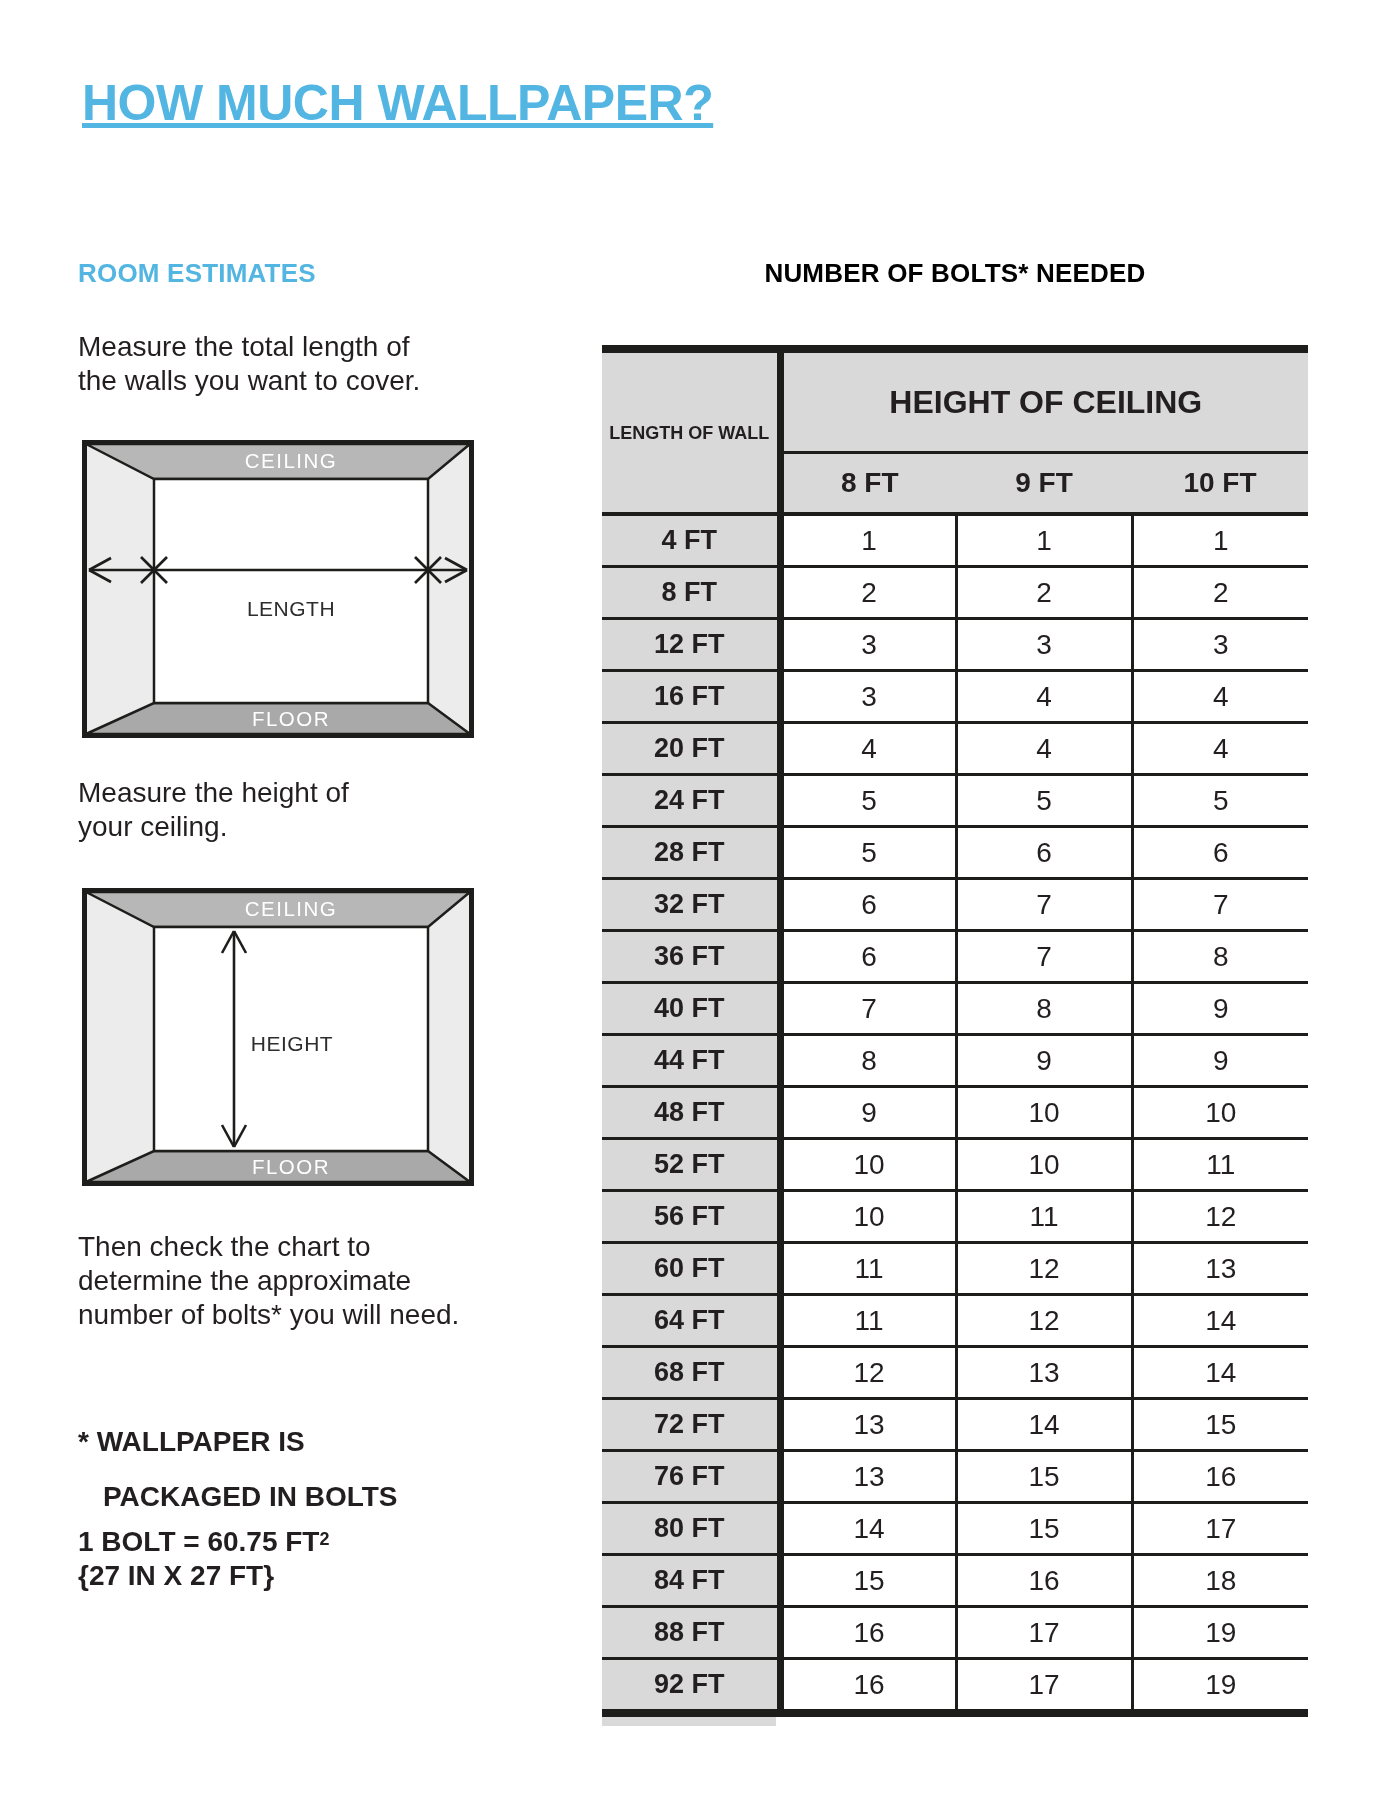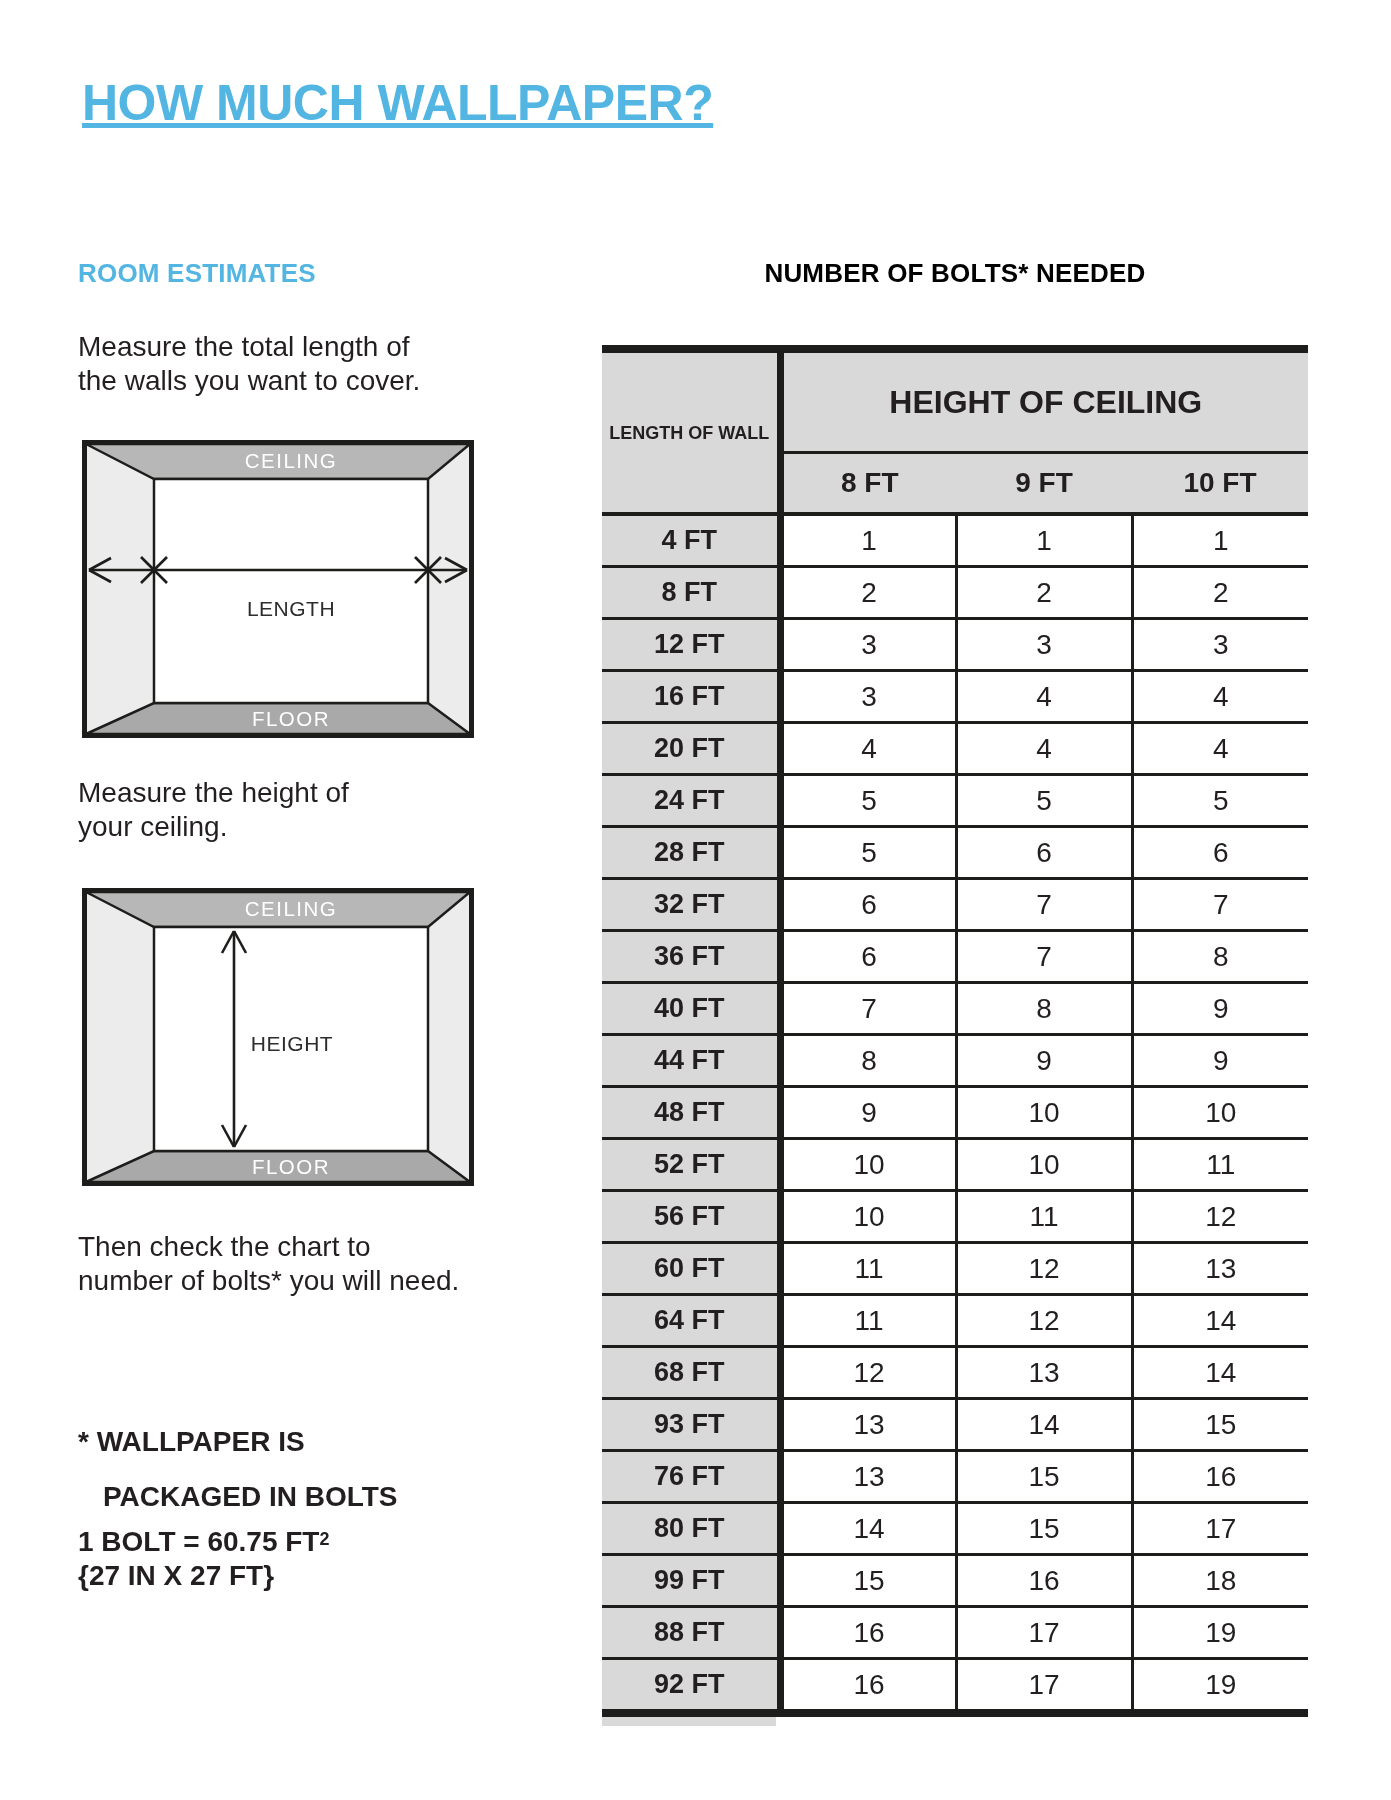--- a/index.html
+++ b/index.html
@@ -110,20 +110,21 @@
       <line x1="152" y1="43" x2="140" y2="65"></line>
       <line x1="152" y1="43" x2="164" y2="65"></line>
       <line x1="152" y1="259" x2="140" y2="237"></line>
       <line x1="152" y1="259" x2="164" y2="237"></line>
     </g>
     <text x="210" y="163" text-anchor="middle" class="diag-measure-label">HEIGHT</text>
   </svg>
 
   <div class="step abs" style="left:78px; top:1230px;">
     <div>Then check the chart to</div>
+    <div>determine the approximate</div>
     <div>number of bolts* you will need.</div>
   </div>
 
   <div class="footnote abs" style="left:78px; top:1424px;">
     <div>* WALLPAPER IS</div>
     <div class="indent">PACKAGED IN BOLTS</div>
   </div>
 
   <div class="bolt-note abs" style="left:78px; top:1522px;">
     <div><span>1 BOLT = 60.75 FT</span><sup>2</sup></div>
@@ -248,39 +249,39 @@
       <td>12</td>
       <td>14</td>
     </tr>
           <tr>
       <th>68 FT</th>
       <td class="first">12</td>
       <td>13</td>
       <td>14</td>
     </tr>
           <tr>
-      <th>93 FT</th>
+      <th>72 FT</th>
       <td class="first">13</td>
       <td>14</td>
       <td>15</td>
     </tr>
           <tr>
       <th>76 FT</th>
       <td class="first">13</td>
       <td>15</td>
       <td>16</td>
     </tr>
           <tr>
       <th>80 FT</th>
       <td class="first">14</td>
       <td>15</td>
       <td>17</td>
     </tr>
           <tr>
-      <th>99 FT</th>
+      <th>84 FT</th>
       <td class="first">15</td>
       <td>16</td>
       <td>18</td>
     </tr>
           <tr>
       <th>88 FT</th>
       <td class="first">16</td>
       <td>17</td>
       <td>19</td>
     </tr>

